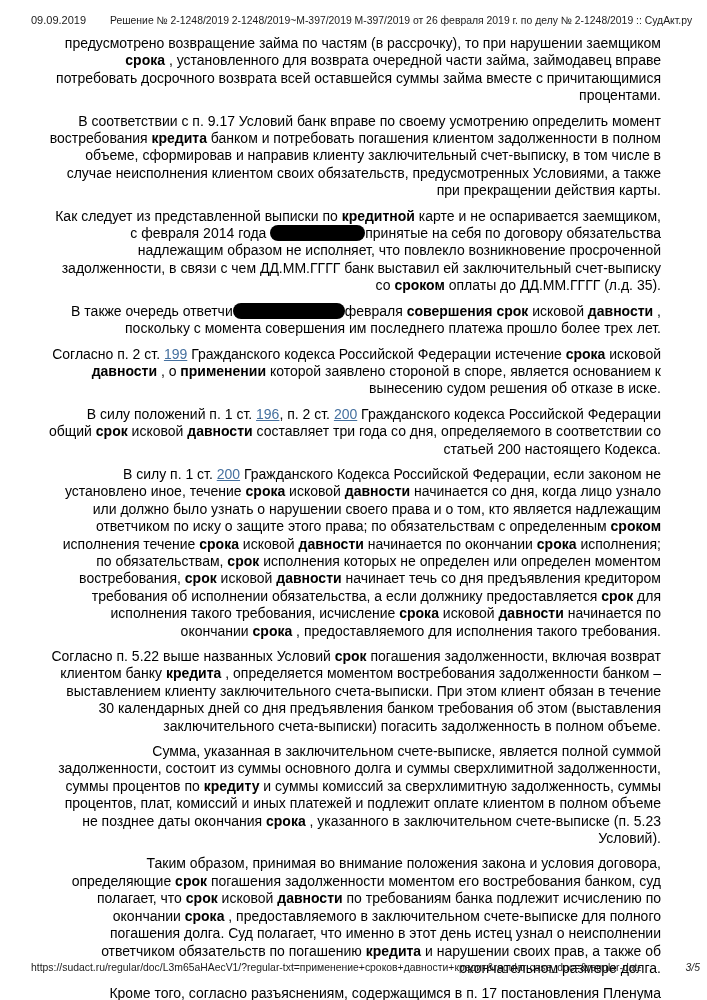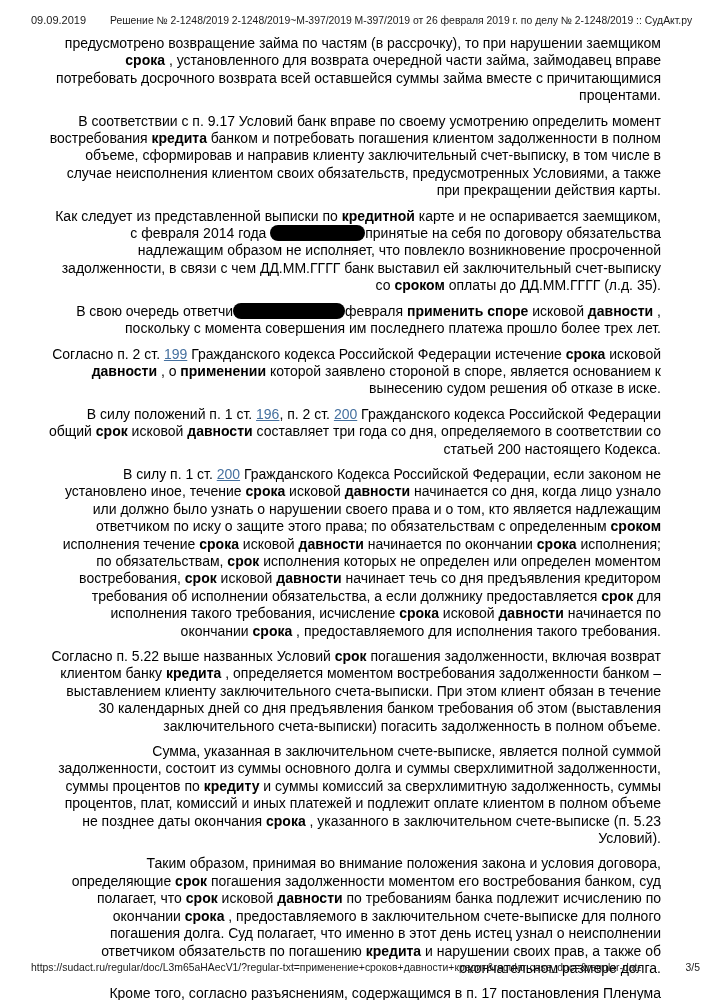--- a/index.html
+++ b/index.html
@@ -63,37 +63,37 @@
     justify-content: space-between;
     align-items: baseline;
     font-size: 10.4px;
     color: #1a1a1a;
   }
   .print-url {
     white-space: nowrap;
     overflow: hidden;
     max-width: 610px;
   }
-  .print-page-number { flex: none; padding-left: 18px; }
+  .print-page-number { flex: none; padding-left: 18px; font-style: italic; }
 </style>
 <title>Решение № 2-1248/2019 2-1248/2019~М-397/2019 М-397/2019 от 26 февраля 2019 г. по делу № 2-1248/2019 :: СудАкт.ру</title></head>
 <body>
 
 <div class="page">
 
   <div class="print-header">
     <span class="print-date">09.09.2019</span>
     <span class="print-title">Решение № 2-1248/2019 2-1248/2019~М-397/2019 М-397/2019 от 26 февраля 2019 г. по делу № 2-1248/2019 :: СудАкт.ру</span>
   </div>
 
   <div class="doc-body">
       <p class="para"><span>предусмотрено возвращение займа по частям (в рассрочку), то при нарушении заемщиком </span><span class="hl">срока</span><span> , установленного для возврата очередной части займа, займодавец вправе потребовать досрочного возврата всей оставшейся суммы займа вместе с причитающимися процентами.</span></p>
       <p class="para"><span>В соответствии с п. 9.17 Условий банк вправе по своему усмотрению определить момент востребования </span><span class="hl">кредита</span><span> банком и потребовать погашения клиентом задолженности в полном объеме, сформировав и направив клиенту заключительный счет-выписку, в том числе в случае неисполнения клиентом своих обязательств, предусмотренных Условиями, а также при прекращении действия карты.</span></p>
       <p class="para"><span>Как следует из представленной выписки по </span><span class="hl">кредитной</span><span> карте и не оспаривается заемщиком, с февраля 2014 года </span><span class="redaction" style="width: 95px; background: rgb(0, 0, 0);"></span><span>принятые на себя по договору обязательства надлежащим образом не исполняет, что повлекло возникновение просроченной задолженности, в связи с чем ДД.ММ.ГГГГ банк выставил ей заключительный счет-выписку со </span><span class="hl">сроком</span><span> оплаты до ДД.ММ.ГГГГ (л.д. 35).</span></p>
-      <p class="para"><span>В свою очередь ответчи</span><span class="redaction" style="width: 112px; background: rgb(0, 0, 0);"></span><span>февраля </span><span class="hl">применить споре</span><span> исковой </span><span class="hl">давности</span><span> , поскольку с момента совершения им последнего платежа прошло более трех лет.</span></p>
+      <p class="para"><span>В также очередь ответчи</span><span class="redaction" style="width: 112px; background: rgb(0, 0, 0);"></span><span>февраля </span><span class="hl">совершения срок</span><span> исковой </span><span class="hl">давности</span><span> , поскольку с момента совершения им последнего платежа прошло более трех лет.</span></p>
       <p class="para"><span>Согласно п. 2 ст. </span><a class="ref-link" href="#" style="color: rgb(69, 112, 159);">199</a><span> Гражданского кодекса Российской Федерации истечение </span><span class="hl">срока</span><span> исковой </span><span class="hl">давности</span><span> , о </span><span class="hl">применении</span><span> которой заявлено стороной в споре, является основанием к вынесению судом решения об отказе в иске.</span></p>
       <p class="para"><span>В силу положений п. 1 ст. </span><a class="ref-link" href="#" style="color: rgb(69, 112, 159);">196</a><span>, п. 2 ст. </span><a class="ref-link" href="#" style="color: rgb(69, 112, 159);">200</a><span> Гражданского кодекса Российской Федерации общий </span><span class="hl">срок</span><span> исковой </span><span class="hl">давности</span><span> составляет три года со дня, определяемого в соответствии со статьей 200 настоящего Кодекса.</span></p>
       <p class="para"><span>В силу п. 1 ст. </span><a class="ref-link" href="#" style="color: rgb(69, 112, 159);">200</a><span> Гражданского Кодекса Российской Федерации, если законом не установлено иное, течение </span><span class="hl">срока</span><span> исковой </span><span class="hl">давности</span><span> начинается со дня, когда лицо узнало или должно было узнать о нарушении своего права и о том, кто является надлежащим ответчиком по иску о защите этого права; по обязательствам с определенным </span><span class="hl">сроком</span><span> исполнения течение </span><span class="hl">срока</span><span> исковой </span><span class="hl">давности</span><span> начинается по окончании </span><span class="hl">срока</span><span> исполнения; по обязательствам, </span><span class="hl">срок</span><span> исполнения которых не определен или определен моментом востребования, </span><span class="hl">срок</span><span> исковой </span><span class="hl">давности</span><span> начинает течь со дня предъявления кредитором требования об исполнении обязательства, а если должнику предоставляется </span><span class="hl">срок</span><span> для исполнения такого требования, исчисление </span><span class="hl">срока</span><span> исковой </span><span class="hl">давности</span><span> начинается по окончании </span><span class="hl">срока</span><span> , предоставляемого для исполнения такого требования.</span></p>
       <p class="para"><span>Согласно п. 5.22 выше названных Условий </span><span class="hl">срок</span><span> погашения задолженности, включая возврат клиентом банку </span><span class="hl">кредита</span><span> , определяется моментом востребования задолженности банком – выставлением клиенту заключительного счета-выписки. При этом клиент обязан в течение 30 календарных дней со дня предъявления банком требования об этом (выставления заключительного счета-выписки) погасить задолженность в полном объеме.</span></p>
       <p class="para"><span>Сумма, указанная в заключительном счете-выписке, является полной суммой задолженности, состоит из суммы основного долга и суммы сверхлимитной задолженности, суммы процентов по </span><span class="hl">кредиту</span><span> и суммы комиссий за сверхлимитную задолженность, суммы процентов, плат, комиссий и иных платежей и подлежит оплате клиентом в полном объеме не позднее даты окончания </span><span class="hl">срока</span><span> , указанного в заключительном счете-выписке (п. 5.23 Условий).</span></p>
       <p class="para"><span>Таким образом, принимая во внимание положения закона и условия договора, определяющие </span><span class="hl">срок</span><span> погашения задолженности моментом его востребования банком, суд полагает, что </span><span class="hl">срок</span><span> исковой </span><span class="hl">давности</span><span> по требованиям банка подлежит исчислению по окончании </span><span class="hl">срока</span><span> , предоставляемого в заключительном счете-выписке для полного погашения долга. Суд полагает, что именно в этот день истец узнал о неисполнении ответчиком обязательств по погашению </span><span class="hl">кредита</span><span> и нарушении своих прав, а также об окончательном размере долга.</span></p>
       <p class="para"><span>Кроме того, согласно разъяснениям, содержащимся в п. 17 постановления Пленума Верховного Суда Российской Федерации от ДД.ММ.ГГГГ № ****** «О некоторых вопросах, связанных с </span><span class="hl">применением</span><span> норм Гражданского кодекса Российской Федерации об исковой </span><span class="hl">давности</span><span> », в силу п. 1 ст. </span><a class="ref-link" href="#" style="color: rgb(69, 112, 159);">204</a><span> Гражданского Кодекса Российской Федерации </span><span class="hl">срок</span><span> исковой </span><span class="hl">давности</span><span> не течет с момента обращения</span></p>
     </div>
 
   <div class="print-footer">

